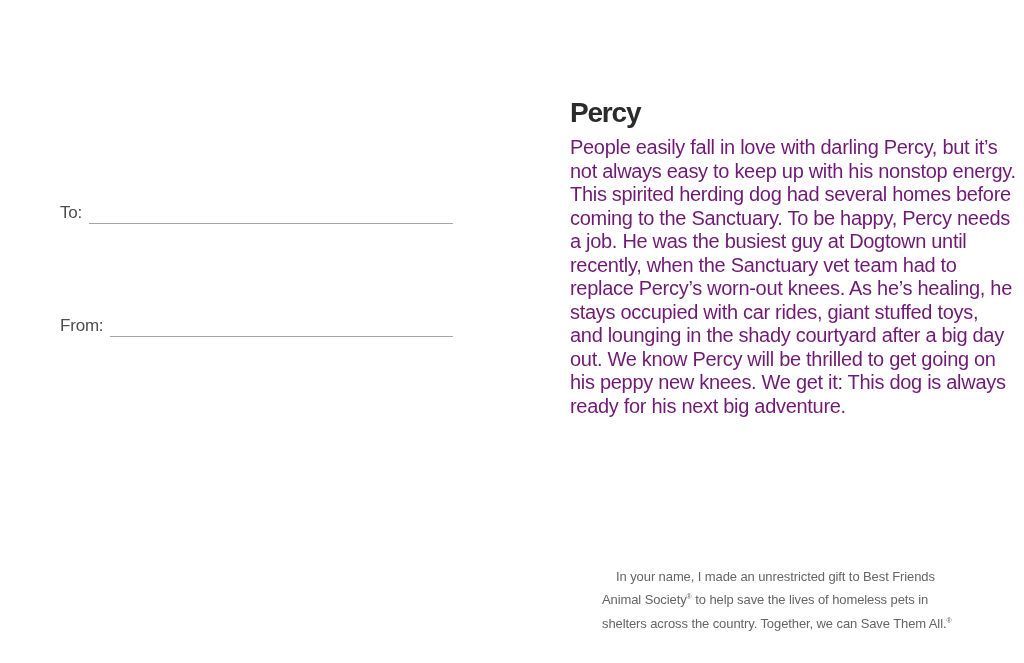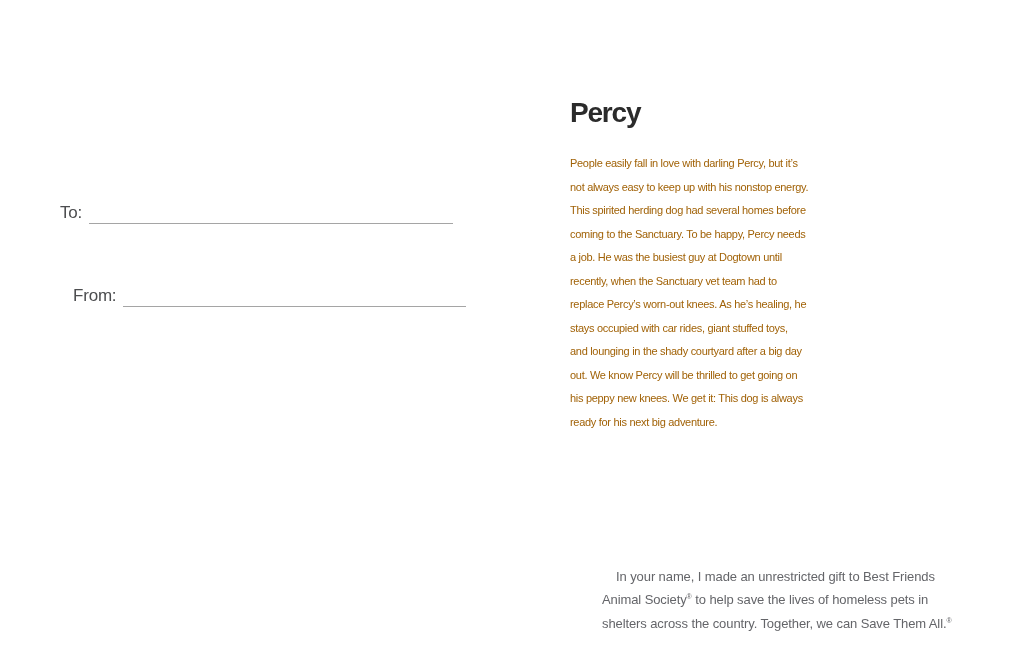--- a/index.html
+++ b/index.html
@@ -18,21 +18,21 @@
 
     
     .fill-row {
       position: absolute;
       left: 60px;
       width: 393px;
       display: flex;
       align-items: baseline;
     }
     .fill-row.to-row   { top: 203px; }
-    .fill-row.from-row { top: 286px; margin-left: 13px; }
+    .fill-row.from-row { top: 316px; }
     .fill-label {
       font-size: 17px;
       line-height: 20px;
       color: #4c4d4f;
       letter-spacing: -0.2px;
       white-space: pre;
     }
     .fill-line {
       flex: 1;
       margin-left: 7px;
@@ -49,25 +49,25 @@
       font-size: 28px;
       font-weight: bold;
       letter-spacing: -1.2px;
       line-height: 42px;
       color: #2b2b2b;
       white-space: pre;
     }
     .card-body {
       position: absolute;
       left: 570px;
-      top: 152px;
-      font-size: 11px;
+      top: 136px;
+      font-size: 20px;
       line-height: 23.5px;
       letter-spacing: -0.3px;
-      color: #a16207;
+      color: #701a75;
       white-space: pre;
     }
     .footer-note {
       position: absolute;
       left: 602px;
       top: 546px;
       font-size: 13px;
       line-height: 20.5px;
       letter-spacing: -0.1px;
       color: #646569;

